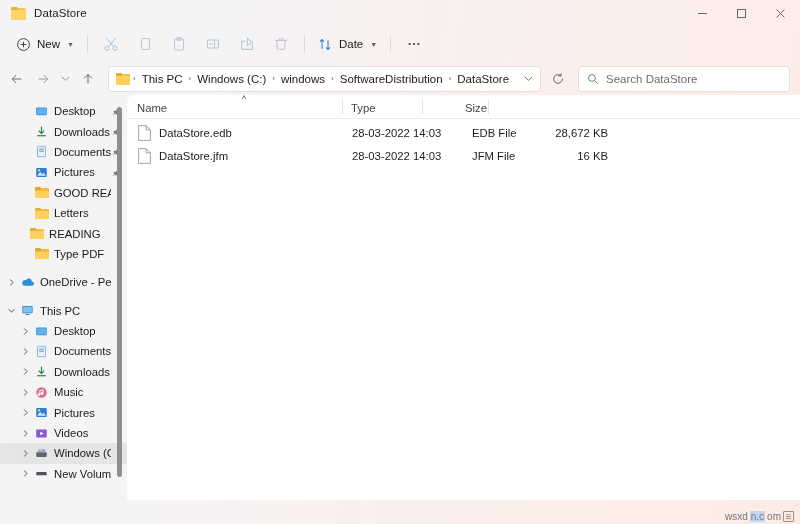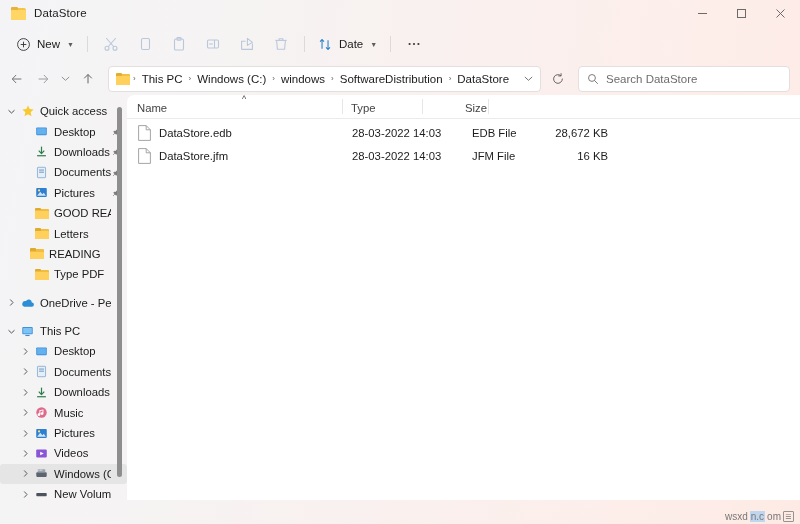--- a/index.html
+++ b/index.html
@@ -461,36 +461,20 @@
         <line x1="8.8" y1="8.8" x2="12.6" y2="12.6" stroke="#6d6d6d" stroke-width="1.05"></line>
       </svg>
       <span class="search-ph">Search DataStore</span>
     </div>
   </div>
 
   <div class="bodyarea">
 
     <div class="sidebar">
       <div id="nav-list">
-          <div class="nav-item" style="padding-left: 3px;">
-            <span class="nav-chev open">
-              <svg width="9" height="9" viewBox="0 0 12 12">
-                <path d="M2 4.3 L6 8 L10 4.3" fill="none" stroke="#3d3d3d" stroke-width="1.2" stroke-linejoin="round"></path>
-              </svg>
-            </span>
-            <span class="nav-ico">
-              <span style="display: flex; align-items: center; justify-content: center;">
-                <svg width="14" height="14" viewBox="0 0 16 16">
-                  <path d="M8 1.6 L9.9 5.8 L14.4 6.3 L11 9.4 L12 13.9 L8 11.6 L4 13.9 L5 9.4 L1.6 6.3 L6.1 5.8 Z" fill="#f7c92e"></path>
-                </svg>
-              </span>
-            </span>
-            <span class="nav-label">Quick access</span>
-            <span class="pin"></span>
-          </div>
           <div class="nav-item" style="padding-left: 17px;">
             <span class="nav-chev empty"></span>
             <span class="nav-ico">
               <span style="display: flex; align-items: center; justify-content: center;">
                 <svg width="13" height="13" viewBox="0 0 16 16">
                   <rect x="1.5" y="3" width="13" height="9.5" rx="1" fill="#3a8ddb"></rect>
                   <rect x="2.6" y="4" width="10.8" height="7.5" fill="#63b2ef"></rect>
                 </svg>
               </span>
             </span>

